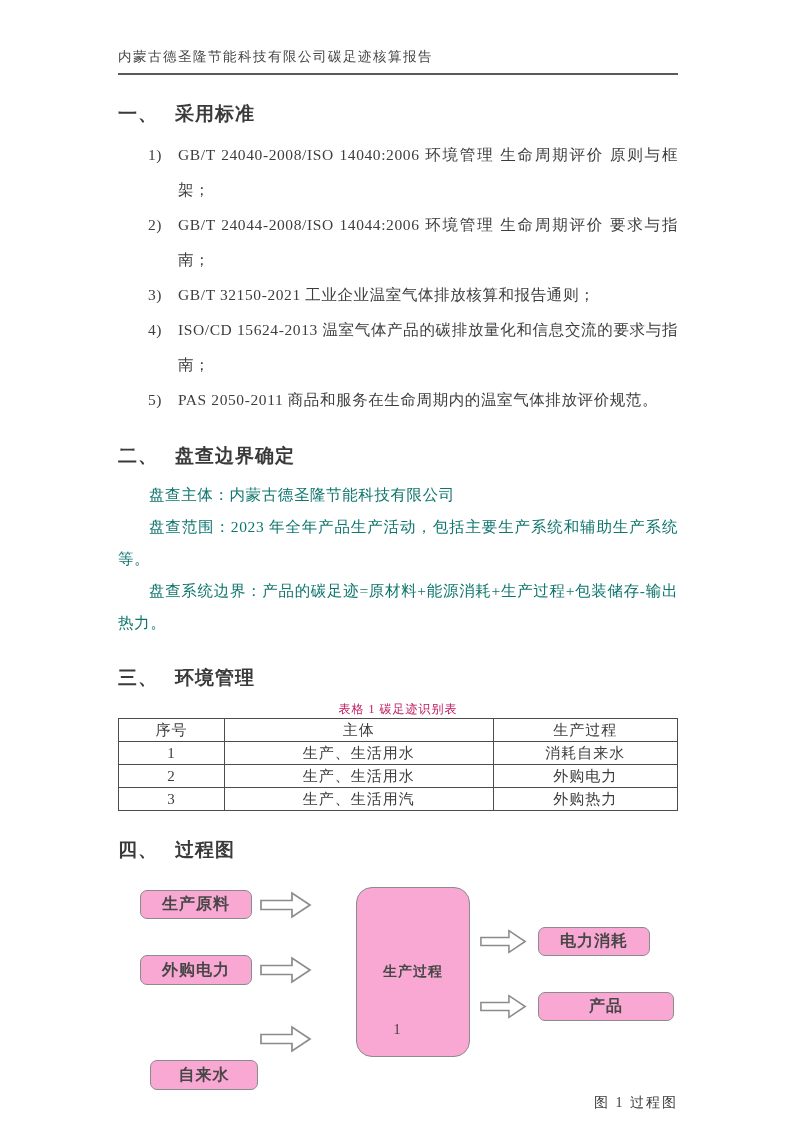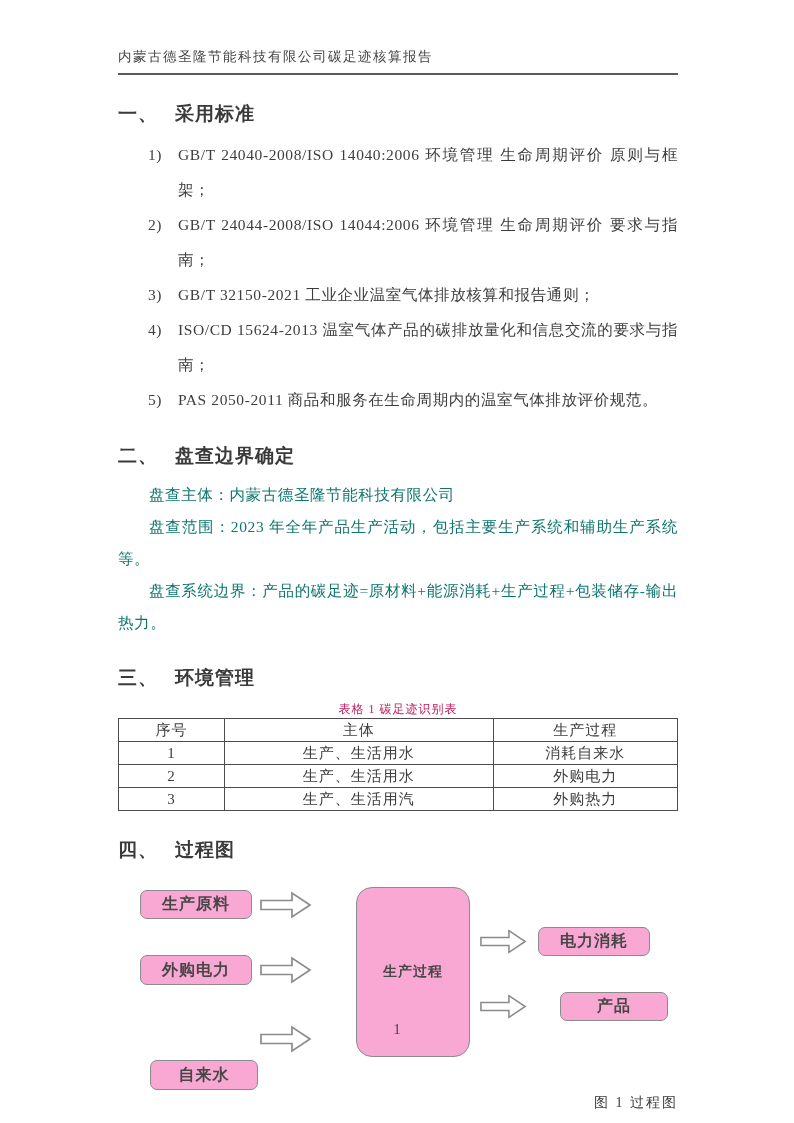--- a/index.html
+++ b/index.html
@@ -244,20 +244,20 @@
           <polygon points="1,9.5 32,9.5 32,2 50,14 32,26 32,18.5 1,18.5"></polygon>
         </svg>
     </div>
     <div class="arrow" style="left:362px; top:116px; width:47px; height:27px;">
       <svg viewBox="0 0 52 28">
           <polygon points="1,9.5 32,9.5 32,2 50,14 32,26 32,18.5 1,18.5"></polygon>
         </svg>
     </div>
 
     <div class="node" style="left:420px; top:50px; width:112px; height:29px;">电力消耗</div>
-    <div class="node" style="left:442px; top:115px; width:108px; height:29px;">产品</div>
+    <div class="node" style="left:420px; top:115px; width:136px; height:29px;">产品</div>
   </div>
 
   <div class="fig-caption">图 1 过程图</div>
 
   <div class="page-number">1</div>
 
 </div>
 
 </body></html>

